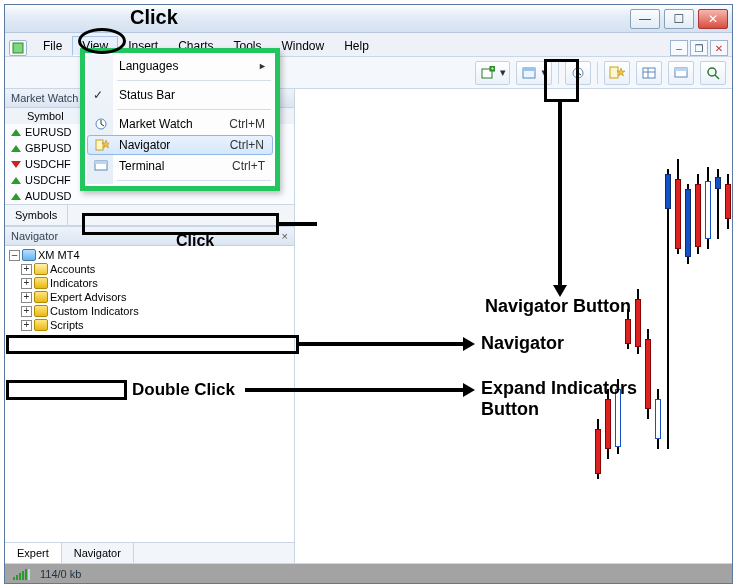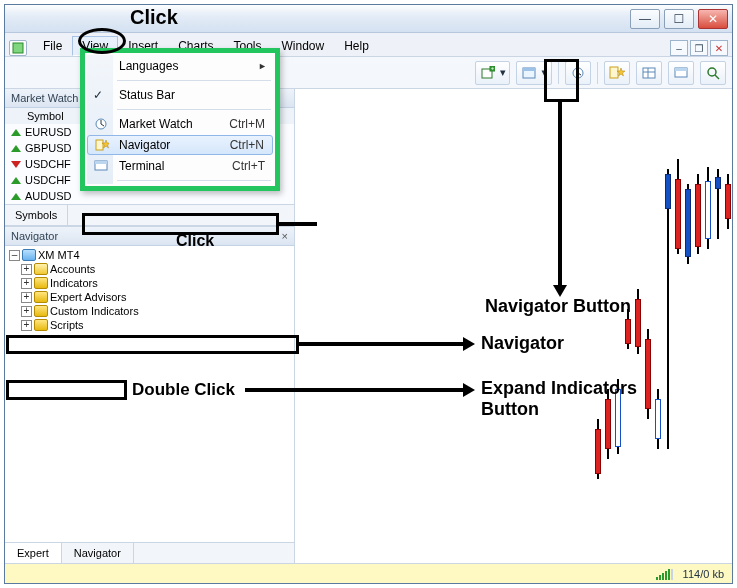--- a/index.html
+++ b/index.html
@@ -109,21 +109,21 @@
   .ddrow { position:relative; display:flex;align-items:center;height:22px;padding-left:32px;padding-right:8px;gap:8px;font-size:12px;}
   .ddrow .shortcut{margin-left:auto;color:#333;}
   .ddrow.submenu::after{content:"►";position:absolute;right:6px;font-size:9px;color:#333;}
   .ddrow .chk{position:absolute;left:6px;font-size:12px;color:#234;}
   .ddrow .ricon{position:absolute;left:6px;width:16px;height:16px;display:flex;align-items:center;justify-content:center;}
   .ddsep{height:1px;margin:3px 2px 3px 30px;background:#d3deea;}
   .ddrow.hl{background:linear-gradient(#e9f2fe,#d5e7fb);border:1px solid #8fb8e8;border-radius:3px;height:20px;padding-left:31px;}
   
   .chart { flex:1; background:#fff; position:relative;}
   .cs { position:absolute; left:300px; top:0; right:0; bottom:22px;}
-  .statusbar { height:20px;border-top:1px solid #cbd6e4;background:#fef9c3;display:flex;align-items:center;justify-content:flex-end;padding:0 8px;gap:10px;font-size:11px;color:#234;}
+  .statusbar { height:20px;border-top:1px solid #cbd6e4;background:#a3a3a3;display:flex;align-items:center;padding:0 8px;gap:10px;font-size:11px;color:#234;}
   .bars { display:flex;gap:1px;align-items:flex-end;height:12px;}
   .bars i{width:2px;background:#2a9b2a;}
   .bars i.off{background:#c7d4e2;}
   
   .candle { position:absolute; width:6px;}
   .candle .wick{position:absolute;left:2px;width:2px;background:#000;}
   .candle .body{position:absolute;left:0;width:6px;}
   .body.up{background:#fff;border:1px solid #1550c4;}
   .body.dn{background:#d22;border:1px solid #8a0000;}
   .body.bl{background:#1550c4;border:1px solid #0a2c78;}

